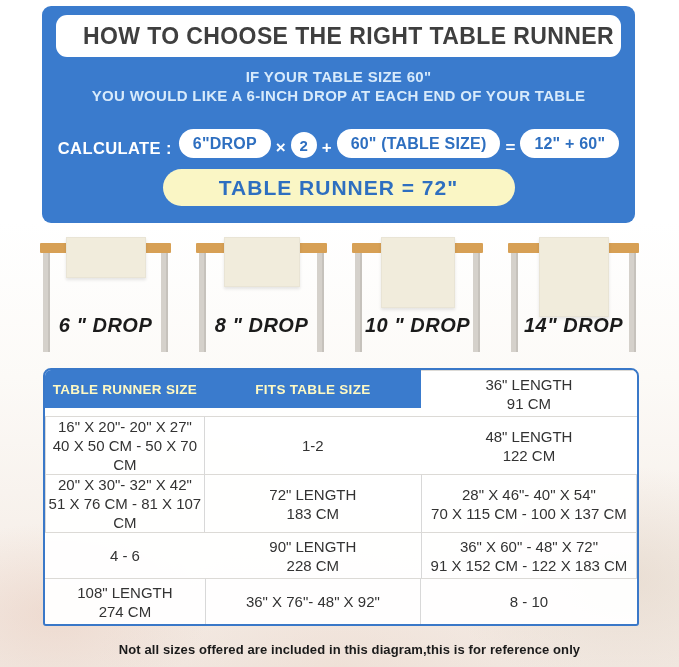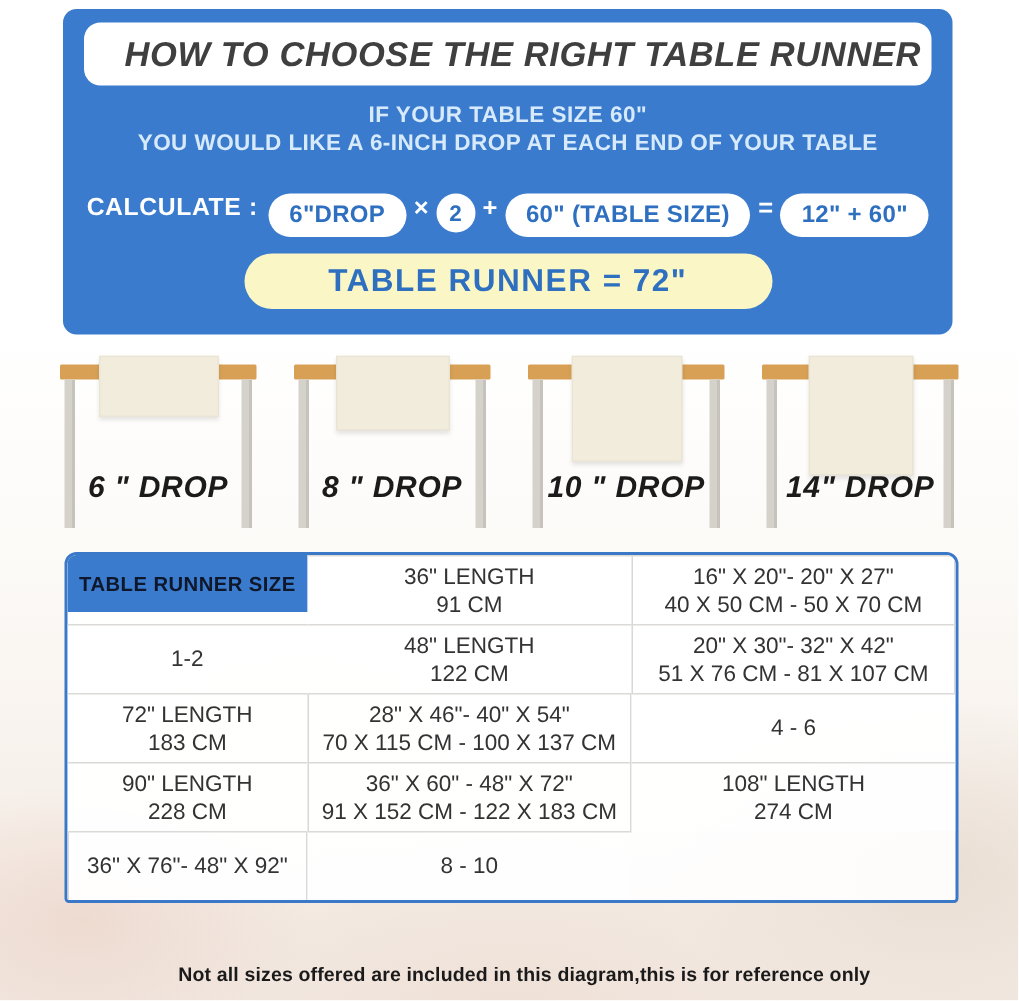--- a/index.html
+++ b/index.html
@@ -19,25 +19,25 @@
       radial-gradient(ellipse 260px 160px at 92% 80%, rgba(214,196,178,.38), transparent 70%),
       radial-gradient(ellipse 340px 200px at 50% 100%, rgba(232,205,190,.30), transparent 72%),
       radial-gradient(ellipse 180px 90px at 30% 55%, rgba(235,228,220,.45), transparent 70%),
       linear-gradient(180deg,#ffffff 0%,#fcfaf7 35%,#f6efe9 75%,#f2e9e2 100%);}
 
   
   .blue-panel{position:absolute;left:42px;top:6px;width:593px;height:217px;
     background:var(--panel_blue);border-radius:9px;}
   .title-box{position:absolute;left:14px;right:14px;top:9px;height:42px;background:#fff;
     border-radius:11px;display:flex;align-items:center;justify-content:center;}
-  .title-box span{font-weight:bold;font-style:italic;font-size:23px;letter-spacing:.4px;
+  .title-box span{font-weight:bold;font-size:23px;letter-spacing:.4px;
     color:var(--title_text);white-space:nowrap;margin-left:20px;}
   .intro{position:absolute;left:0;right:0;top:61px;text-align:center;color:var(--intro_text);
     font-weight:bold;font-size:15px;line-height:19px;letter-spacing:.3px;}
-  .formula-row{position:absolute;left:0;right:0;top:123px;display:flex;align-items:flex-start;
+  .formula-row{position:absolute;left:0;right:0;top:123px;display:flex;align-items:flex-end;
     justify-content:center;gap:5px;white-space:nowrap;}
   .f-label{color:#fff;font-weight:bold;font-size:16.5px;letter-spacing:.4px;margin-right:2px;}
   .f-op{color:#fff;font-weight:bold;font-size:17px;}
   .pill{background:#fff;color:var(--pill_text);font-weight:bold;font-size:16px;
     border-radius:16px;padding:5px 14px;line-height:19px;letter-spacing:.2px;}
   .circle{background:#fff;color:var(--pill_text);font-weight:bold;font-size:15px;width:26px;
     height:26px;border-radius:50%;display:inline-flex;align-items:center;justify-content:center;}
   .result-pill{position:absolute;left:50%;transform:translateX(-50%);top:163px;width:352px;
     height:37px;background:var(--result_yellow);border-radius:19px;display:flex;
     align-items:center;justify-content:center;}
@@ -56,21 +56,21 @@
     background:var(--runner_cream);box-shadow:0 2px 3px rgba(0,0,0,.10),
     inset 0 0 0 1px rgba(0,0,0,.03);z-index:2;}
   .drop-label{position:absolute;left:-12px;right:-12px;top:76px;text-align:center;z-index:3;
     font-weight:bold;font-style:italic;font-size:20px;color:#1b1b1b;letter-spacing:.5px;
     white-space:nowrap;}
 
   
   .size-table{position:absolute;left:43px;top:368px;width:592px;border:2px solid var(--table_border);
     border-radius:8px 8px 3px 3px;overflow:hidden;display:grid;
     grid-template-columns:27% 36.5% 36.5%;background:rgba(255,255,255,.9);}
-  .th{background:var(--panel_blue);color:#0f172a;font-weight:bold;font-size:13.5px;
+  .th{background:var(--panel_blue);color:#fef9c3;font-weight:bold;font-size:13.5px;
     letter-spacing:.3px;height:38px;display:flex;align-items:center;justify-content:center;}
   .td{min-height:45px;display:flex;flex-direction:column;align-items:center;justify-content:center;
     font-size:15px;color:var(--body_text);line-height:19px;border-top:1px solid #dcdad6;
     text-align:center;background:rgba(255,255,255,.55);}
   .td.mid{border-left:1px solid #d8d8d8;border-right:1px solid #d8d8d8;}
 
   .footer-note{position:absolute;left:0;right:0;top:642px;text-align:center;
     font-weight:bold;font-size:13px;color:var(--footer_text);letter-spacing:.1px;margin-left:20px;}
 </style>
 </head>
@@ -128,20 +128,21 @@
         <div class="runner-cloth" style="width: 70px; height: 80px;"></div>
         <div class="tabletop"></div>
         <div class="leg left"></div>
         <div class="leg right"></div>
         <div class="drop-label">14" DROP</div>
       </div>
     </div>
 
   <div class="size-table" id="size-table">
     <div class="th">TABLE RUNNER SIZE</div>
+    <div class="th">FITS TABLE SIZE</div>
   <div class="td">
         <div>36" LENGTH</div>
         <div>91 CM</div>
       </div>
       <div class="td mid">
         <div>16" X 20"- 20" X 27"</div>
         <div>40 X 50 CM - 50 X 70 CM</div>
       </div>
       <div class="td">1-2</div>
       <div class="td">

